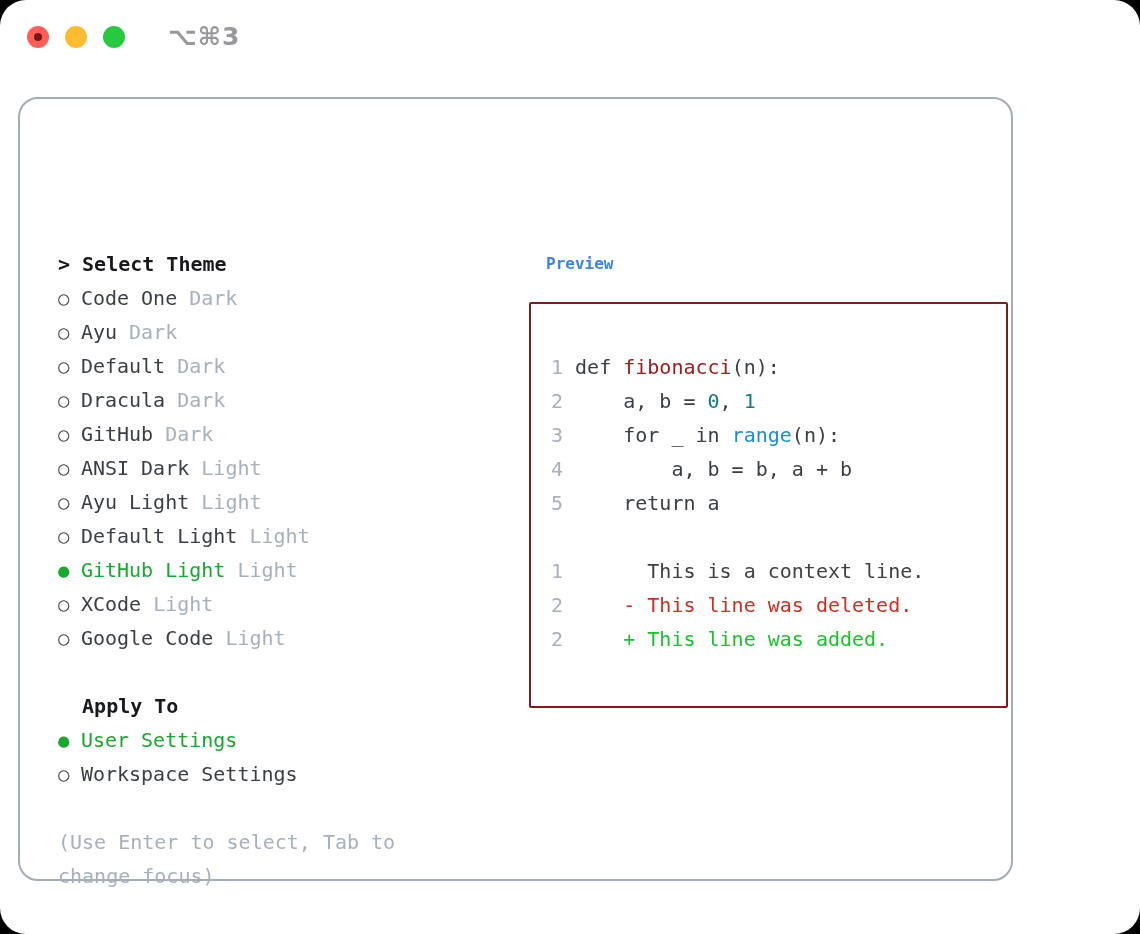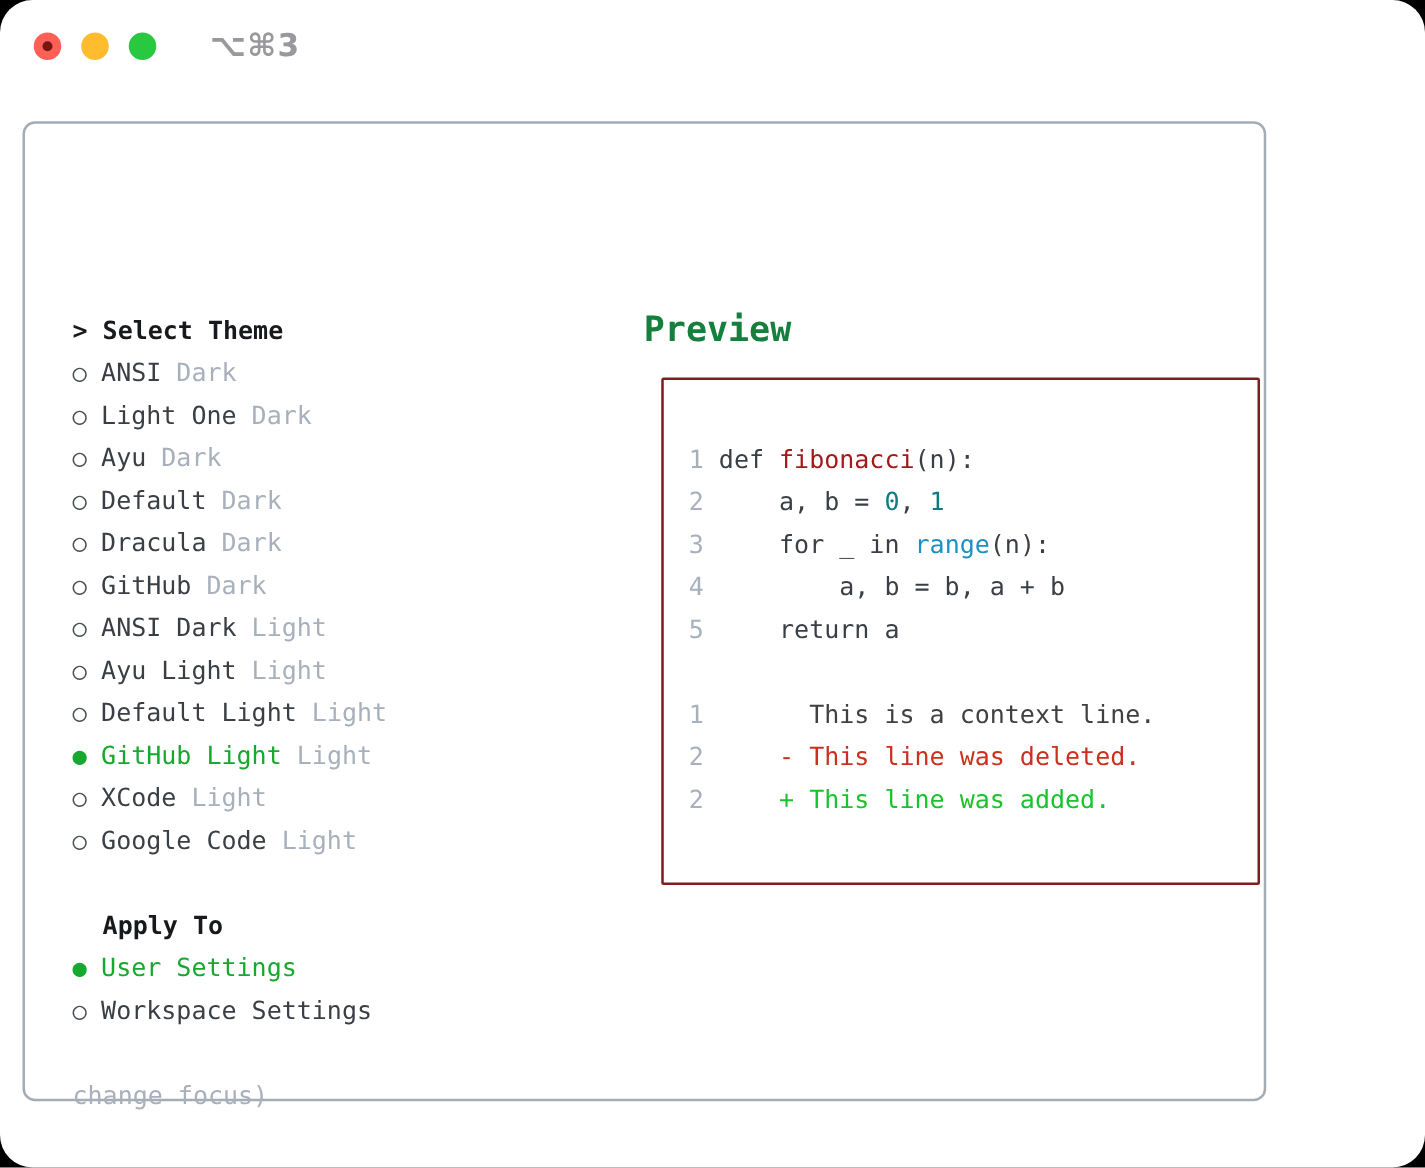--- a/index.html
+++ b/index.html
@@ -20,37 +20,37 @@
     position:absolute;left:50%;top:50%;width:8px;height:8px;margin:-4px 0 0 -4px;
     border-radius:50%;background:#771712;
   }
   .win-title{
     position:absolute;top:22px;left:168px;font-size:25px;font-weight:bold;color:#98989d;
     font-family:"DejaVu Sans","Liberation Sans",sans-serif;letter-spacing:1px;
   }
   
   .panel{
     position:absolute;left:18px;top:97px;width:995px;height:784px;box-sizing:border-box;
-    border:2px solid #a4acb5;border-radius:10px;background:#fff;
+    border:2px solid #a4acb5;border-radius:20px;background:#fff;
   }
   .row{height:34px;line-height:34px;font-size:20px;}
   .left-col{position:absolute;left:38px;top:148px;width:450px;}
   .mk{display:inline-block;width:2ch;color:#3a3f45;}
   .header-row{font-weight:bold;color:#17191c;}
   .header-row .mk{color:#17191c;font-weight:bold;}
   .name{color:#3a3f45;}
   .variant{color:#a7b0bb;}
   .marker{display:inline-block;width:2ch;color:#4a4f55;font-size:19px;}
   .theme-row.selected .marker,.theme-row.selected .name,
   .apply-row.selected .marker,.apply-row.selected .name{color:#17a82f;}
   .hint-row{color:#a7b0bb;}
   
   .preview-header{
-    position:absolute;left:495px;top:148px;height:34px;line-height:34px;
-    font-size:28px;font-weight:bold;color:#15803d;
+    position:absolute;left:526px;top:148px;height:34px;line-height:34px;
+    font-size:16px;font-weight:bold;color:#3b82f6;
   }
   .preview-box{
     position:absolute;left:509px;top:203px;width:479px;height:406px;box-sizing:border-box;
     border:2px solid #7f1d1d;border-radius:2px;background:#fff;
   }
   .code-area{position:absolute;left:20px;top:46px;right:6px;}
   .code-row{white-space:pre;}
   .gutter{display:inline-block;width:2ch;color:#a7b0bb;}
   .seg-default{color:#3a3f45;}
   .seg-func{color:#a31a1a;}
@@ -73,22 +73,21 @@
     <span class="light max"></span>
   </div>
   <div class="win-title">⌥⌘3</div>
 
   <div class="panel">
 
     <div class="left-col">
       <div class="row header-row"><span class="mk">&gt;</span><span>Select Theme</span></div>
 
       <div>
-          <div class="row theme-row"><span class="marker">○</span><span class="name">ANSI</span> <span class="variant">Dark</span></div>
-          <div class="row theme-row"><span class="marker">○</span><span class="name">Light One</span> <span class="variant">Dark</span></div>
+          <div class="row theme-row"><span class="marker">○</span><span class="name">Code One</span> <span class="variant">Dark</span></div>
           <div class="row theme-row"><span class="marker">○</span><span class="name">Ayu</span> <span class="variant">Dark</span></div>
           <div class="row theme-row"><span class="marker">○</span><span class="name">Default</span> <span class="variant">Dark</span></div>
           <div class="row theme-row"><span class="marker">○</span><span class="name">Dracula</span> <span class="variant">Dark</span></div>
           <div class="row theme-row"><span class="marker">○</span><span class="name">GitHub</span> <span class="variant">Dark</span></div>
           <div class="row theme-row"><span class="marker">○</span><span class="name">ANSI Dark</span> <span class="variant">Light</span></div>
           <div class="row theme-row"><span class="marker">○</span><span class="name">Ayu Light</span> <span class="variant">Light</span></div>
           <div class="row theme-row"><span class="marker">○</span><span class="name">Default Light</span> <span class="variant">Light</span></div>
           <div class="row theme-row selected"><span class="marker">●</span><span class="name">GitHub Light</span> <span class="variant">Light</span></div>
           <div class="row theme-row"><span class="marker">○</span><span class="name">XCode</span> <span class="variant">Light</span></div>
           <div class="row theme-row"><span class="marker">○</span><span class="name">Google Code</span> <span class="variant">Light</span></div>
@@ -96,20 +95,21 @@
 
       <div class="row"></div>
       <div class="row header-row"><span class="mk"></span><span>Apply To</span></div>
 
       <div>
           <div class="row apply-row selected"><span class="marker">●</span><span class="name">User Settings</span></div>
           <div class="row apply-row"><span class="marker">○</span><span class="name">Workspace Settings</span></div>
         </div>
 
       <div class="row"></div>
+      <div class="row hint-row">(Use Enter to select, Tab to</div>
       <div class="row hint-row">change focus)</div>
     </div>
 
     <div class="preview-header">Preview</div>
 
     <div class="preview-box">
       <div class="code-area">
           <div class="row code-row"><span class="gutter">1</span><span class="seg-default">def </span><span class="seg-func">fibonacci</span><span class="seg-default">(n):</span></div>
           <div class="row code-row"><span class="gutter">2</span><span class="seg-default">    a, b = </span><span class="seg-number">0</span><span class="seg-default">, </span><span class="seg-number">1</span></div>
           <div class="row code-row"><span class="gutter">3</span><span class="seg-default">    for _ in </span><span class="seg-builtin">range</span><span class="seg-default">(n):</span></div>

